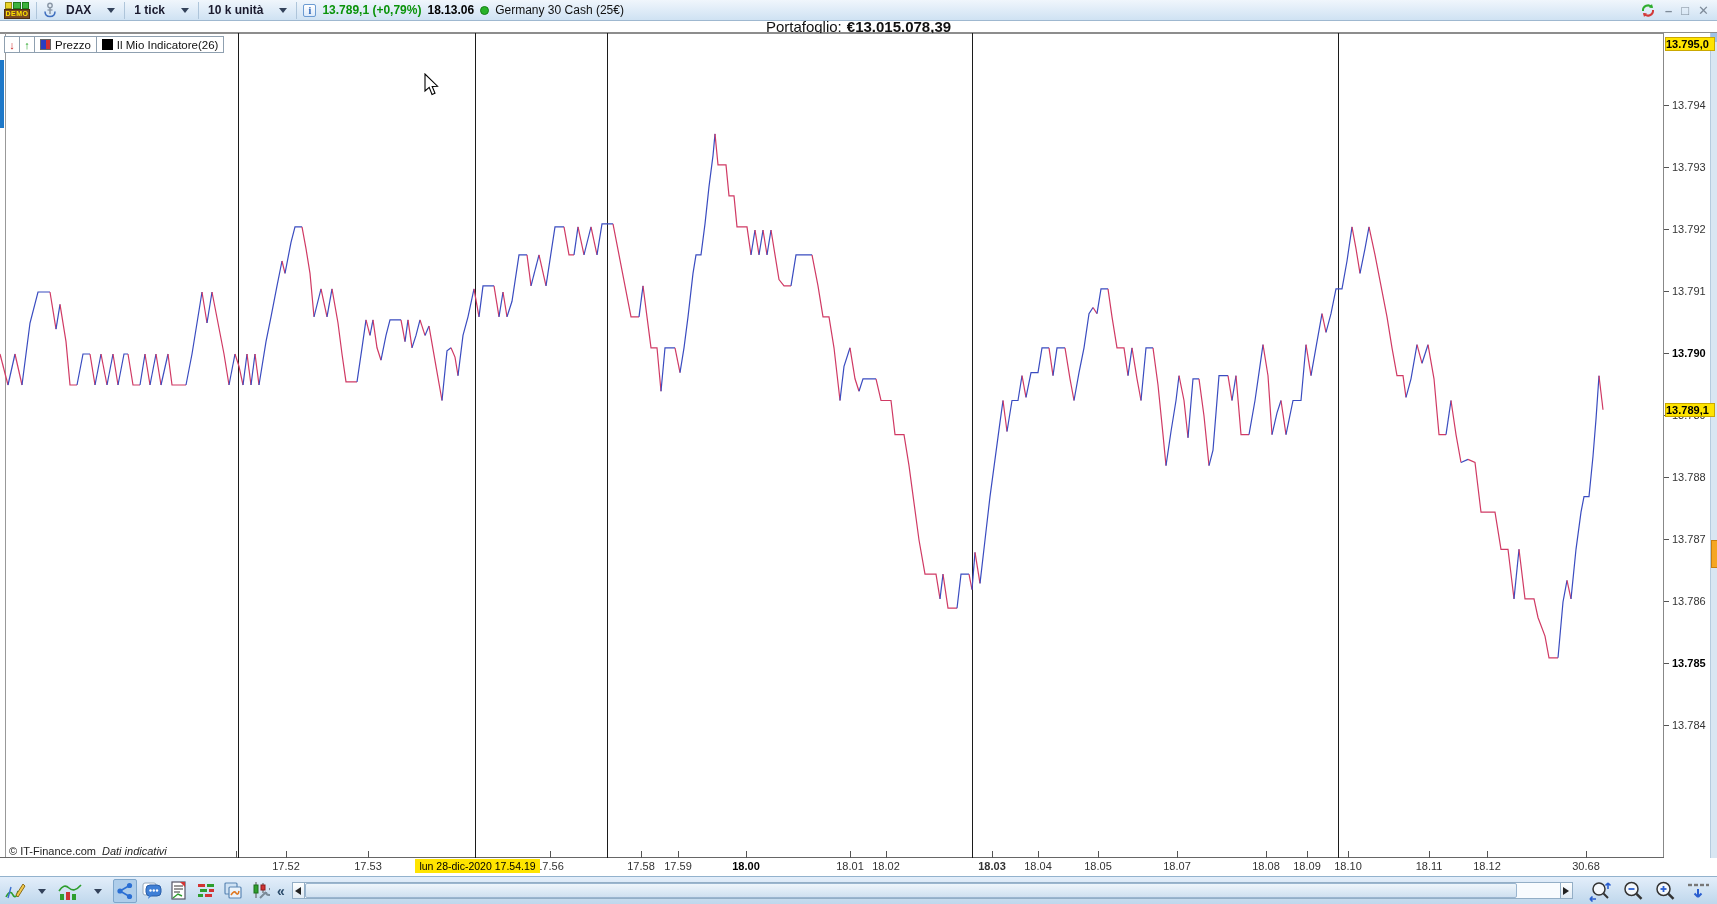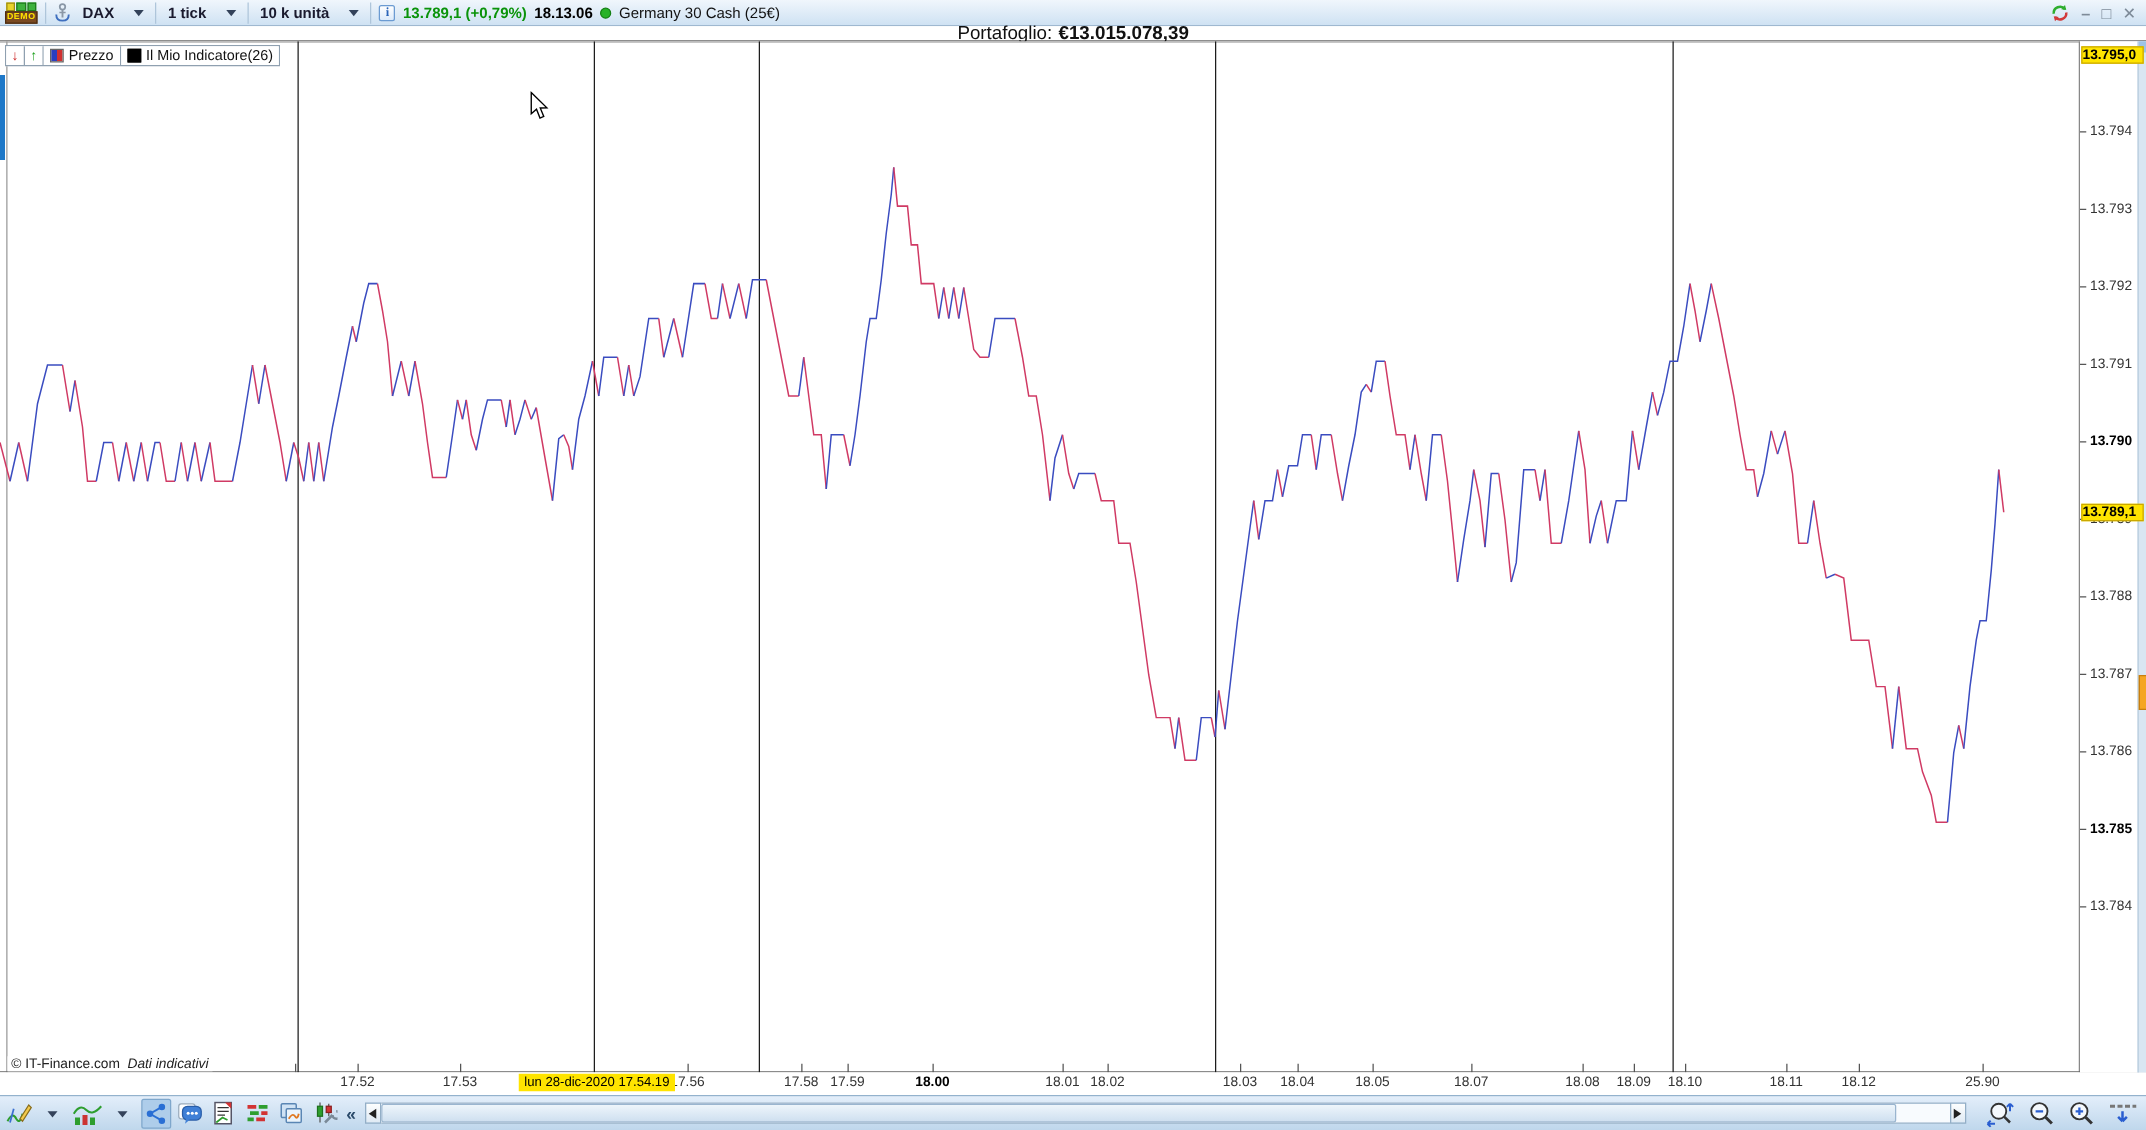--- a/index.html
+++ b/index.html
@@ -357,30 +357,30 @@
       <div class="cursor-date">lun 28-dic-2020 17.54.19</div>
     <div class="xt" style="left: 236px; margin-top: 33px;">17.51</div>
         <div class="xt" style="left: 286px;">17.52</div>
         <div class="xt" style="left: 368px;">17.53</div>
         <div class="xt" style="left: 550px;">17.56</div>
         <div class="xt" style="left: 641px;">17.58</div>
         <div class="xt" style="left: 678px;">17.59</div>
         <div class="xt bold" style="left: 746px;">18.00</div>
         <div class="xt" style="left: 850px;">18.01</div>
         <div class="xt" style="left: 886px;">18.02</div>
-        <div class="xt" style="left: 992px;">18.03</div>
+        <div class="xt" style="left: 992px; font-weight: bold;">18.03</div>
         <div class="xt" style="left: 1038px;">18.04</div>
         <div class="xt" style="left: 1098px;">18.05</div>
         <div class="xt" style="left: 1177px;">18.07</div>
         <div class="xt" style="left: 1266px;">18.08</div>
         <div class="xt" style="left: 1307px;">18.09</div>
         <div class="xt" style="left: 1348px;">18.10</div>
         <div class="xt" style="left: 1429px;">18.11</div>
         <div class="xt" style="left: 1487px;">18.12</div>
-        <div class="xt" style="left: 1586px;">25.90</div>
+        <div class="xt" style="left: 1586px;">30.68</div>
       </div>
 
     <div class="yaxis" id="yaxis">
         <div class="yt" style="top: 66px;">
           <span class="dash"></span>
           <span>13.794</span>
         </div>
         <div class="yt" style="top: 128px;">
           <span class="dash"></span>
           <span>13.793</span>

